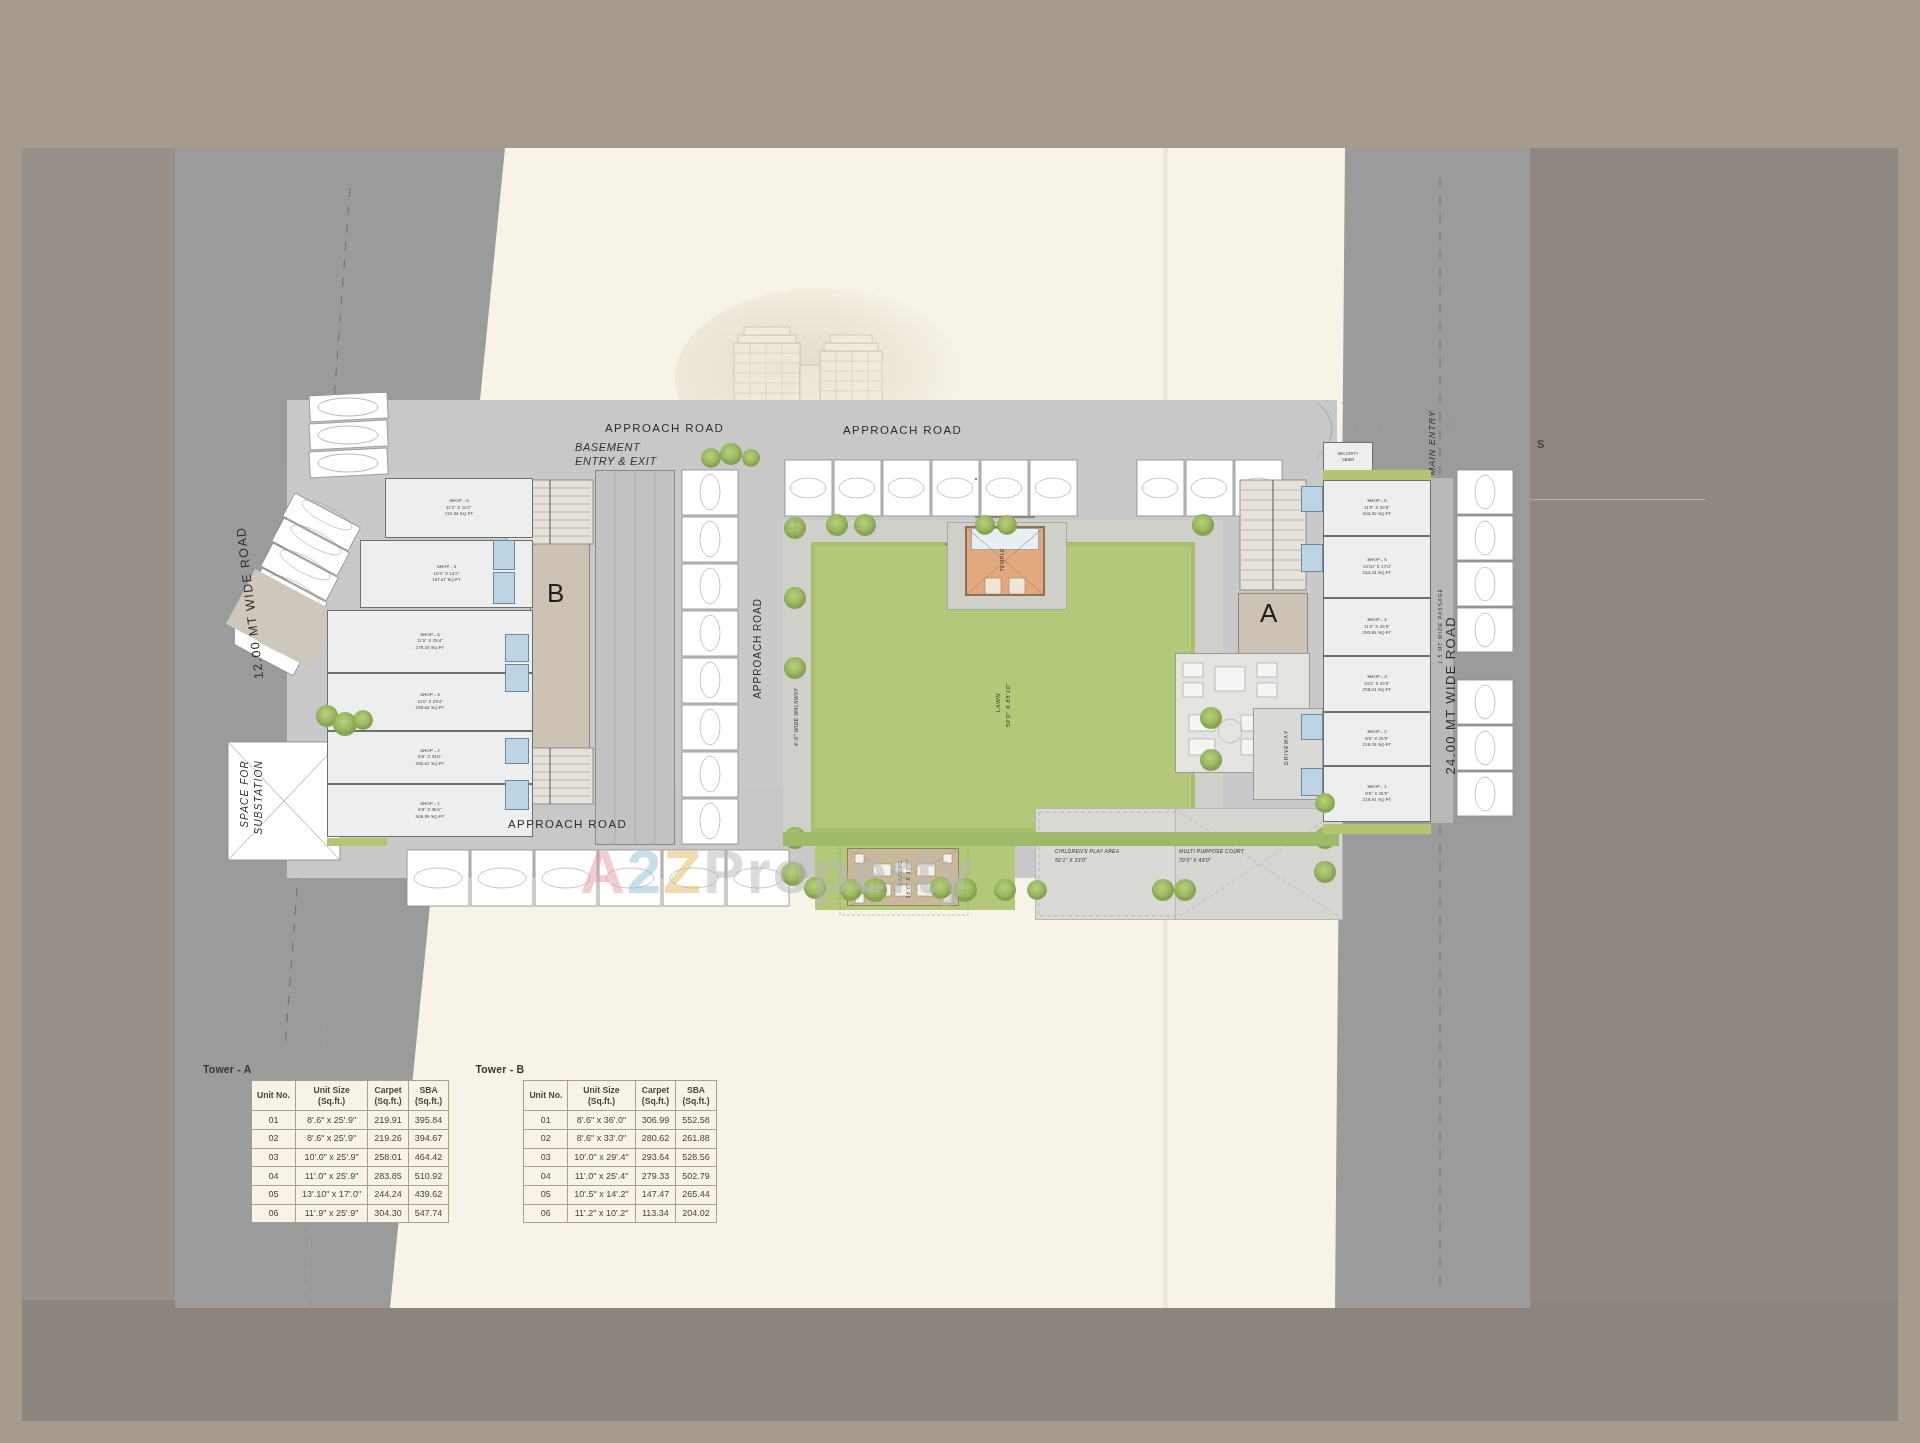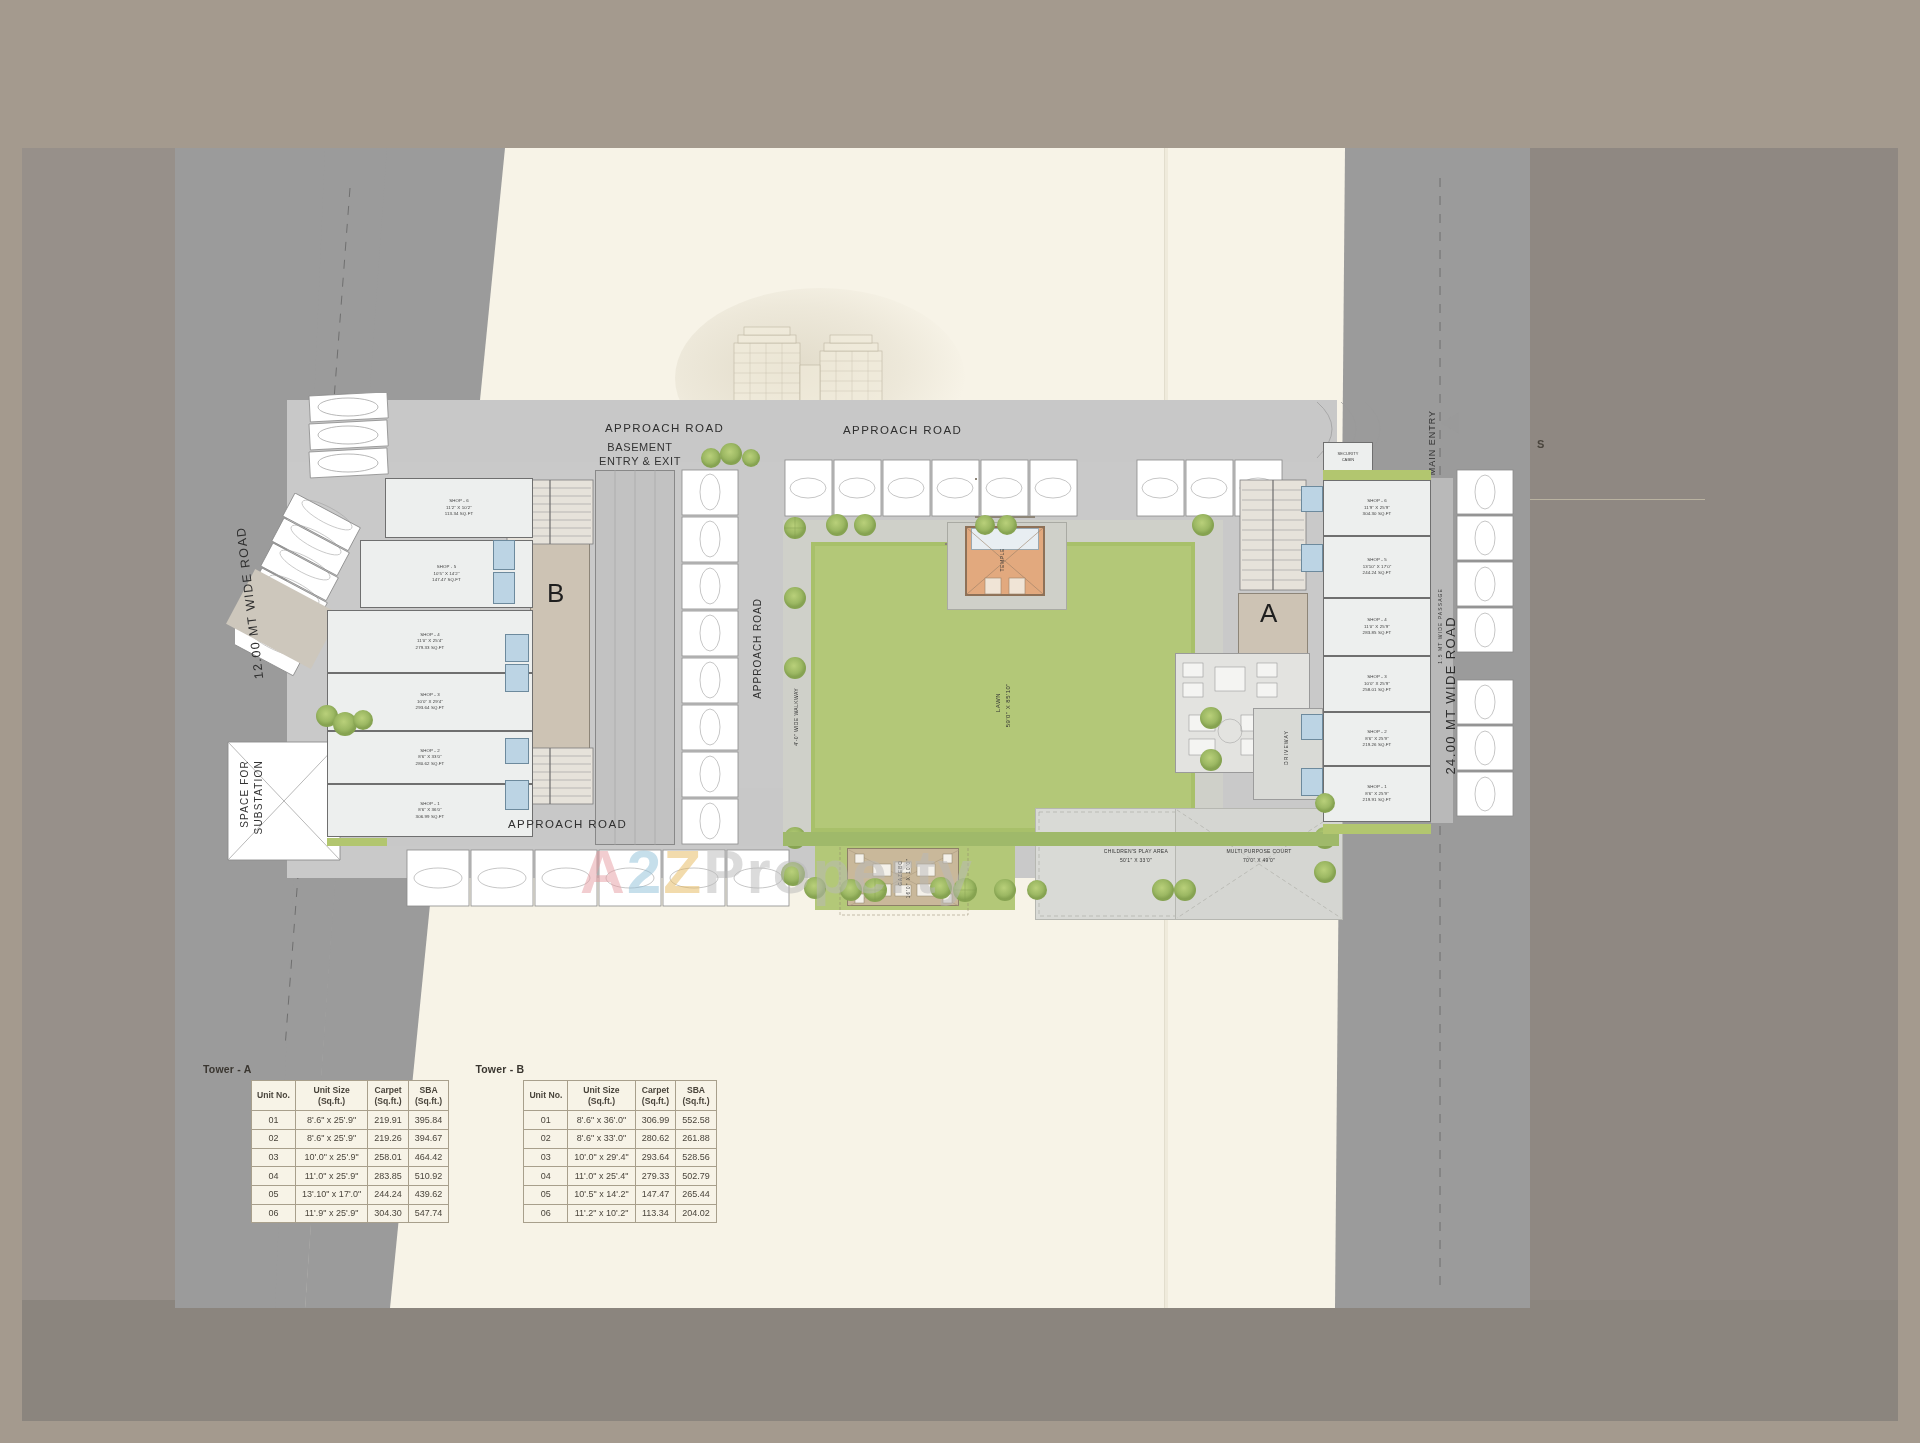--- a/index.html
+++ b/index.html
@@ -94,21 +94,21 @@
   }
   .wm-big .a{color:#e4868f;} .wm-big .two{color:#7fbde0;} .wm-big .z{color:#ecc35b;}
   
   #plan{ position:absolute; left:0; top:0; width:1355px; height:1160px; }
   .roadlabel{
     position:absolute; color:#2f2f2f; font-size:13px; letter-spacing:1.4px;
     white-space:nowrap; font-weight:500;
   }
   .planlabel{
     position:absolute; color:#333; font-size:11.5px; letter-spacing:1.1px;
-    white-space:nowrap; text-align:center;
+    white-space:nowrap; font-style:italic;
   }
   .grey-zone{ position:absolute; background:#c9c9c9; }
   .lt-zone{ position:absolute; background:#d6d6d4; }
   .lawn{ position:absolute; background:#a8c06a; }
   .lawn2{ position:absolute; background:#b3c878; }
   .walkpath{ position:absolute; background:#cfd0c9; }
   .bldg-core{ position:absolute; background:#cdc3b4; border:1px solid #8d8578;}
   .unit{
     position:absolute; background:#edefee; border:1px solid #6f6f6f;
   }

